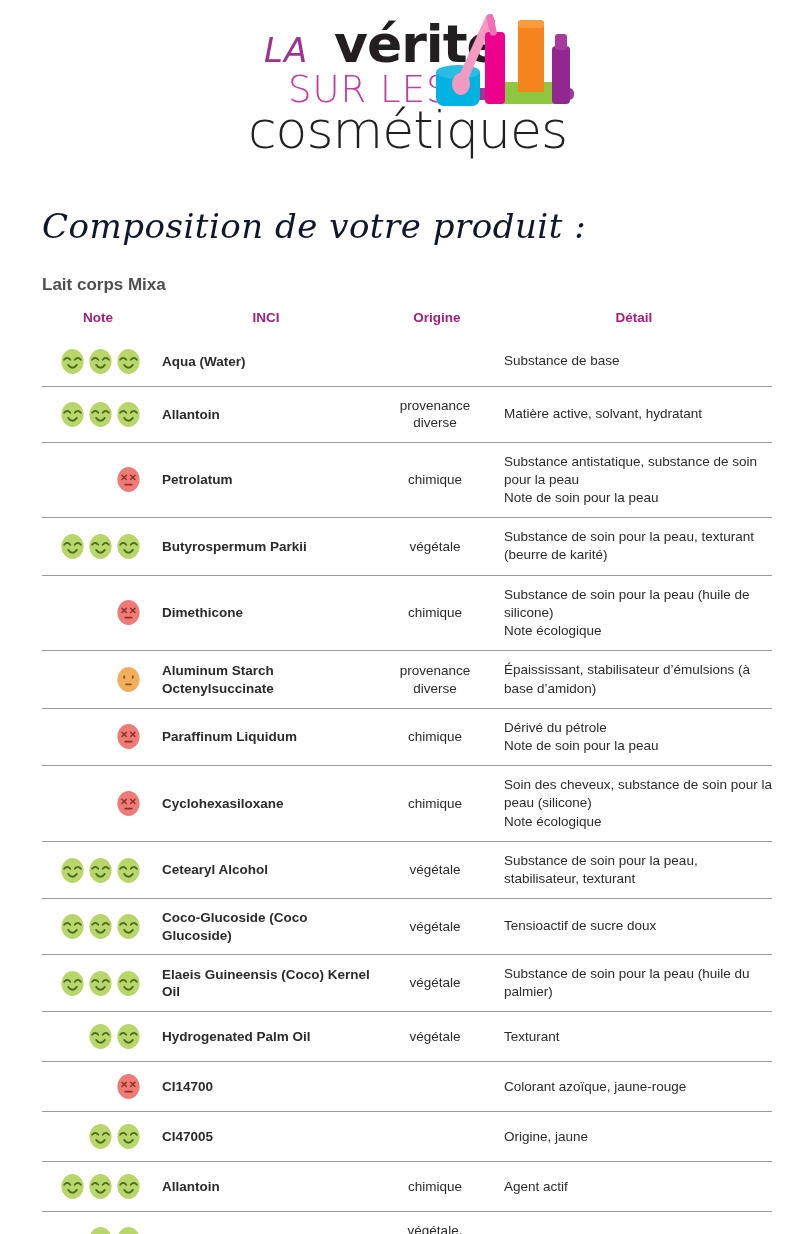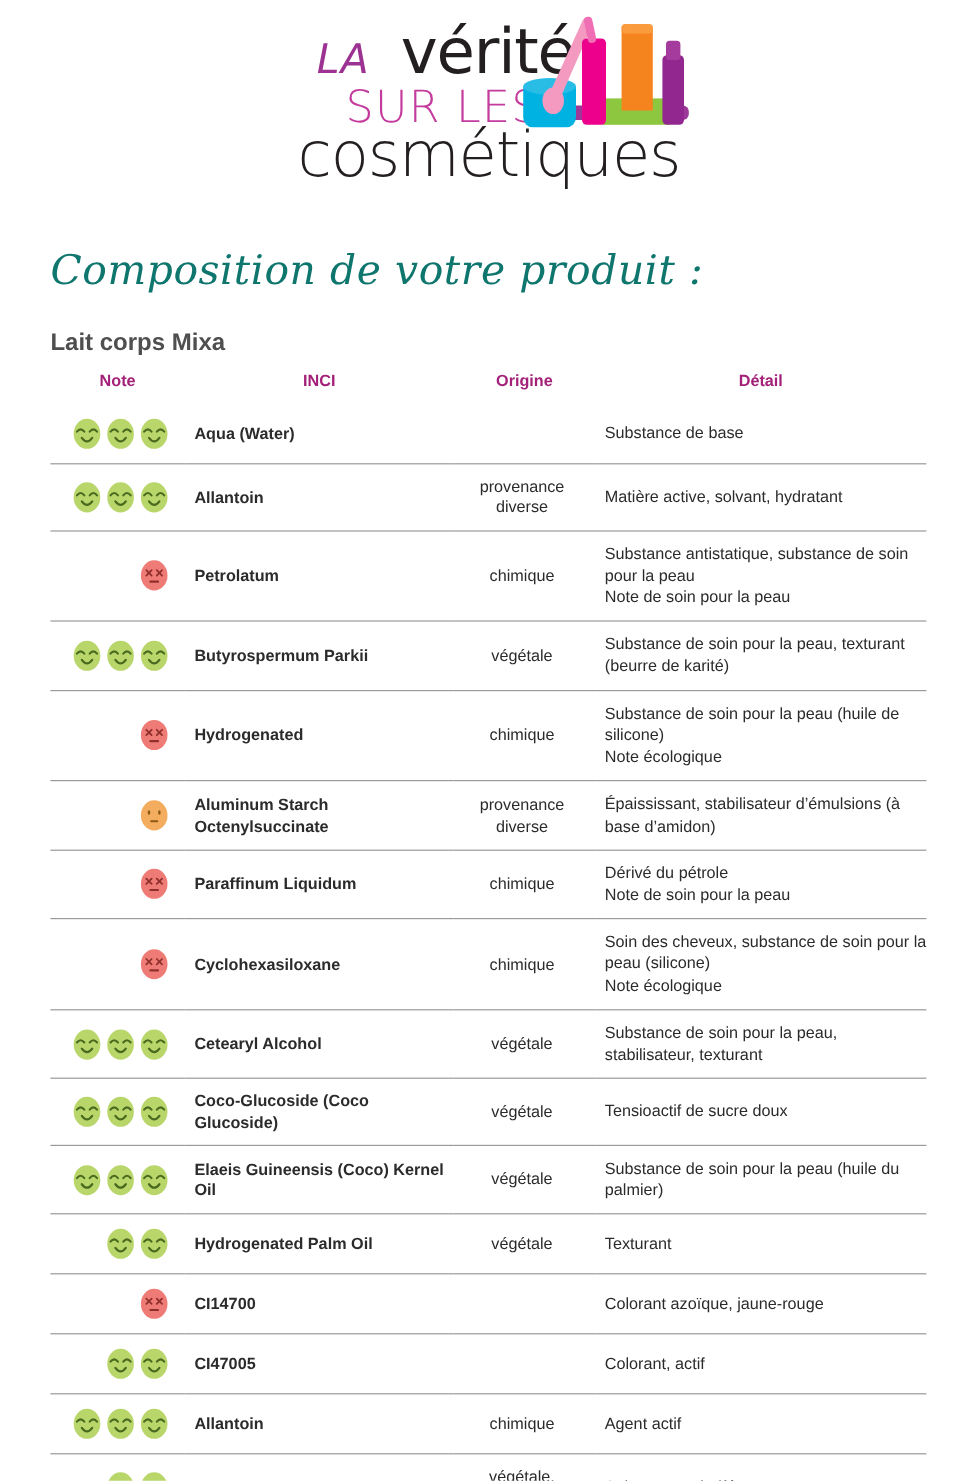--- a/index.html
+++ b/index.html
@@ -47,21 +47,21 @@
     font-weight: 300;
     font-style: italic;
   }
   .lg-verite {
     position: absolute;
     left: 86px;
     top: 6px;
     font-size: 52px;
     color: #231f20;
     font-family: "DejaVu Sans", sans-serif;
-    font-weight: 400;
+    font-weight: 700;
     letter-spacing: -1px;
     text-align: center;
   }
   .lg-surles {
     position: absolute;
     left: 40px;
     top: 60px;
     font-size: 37px;
     letter-spacing: 1px;
     color: #c43b9e;
@@ -87,29 +87,29 @@
   }
 
   
   .title-script {
     position: absolute;
     left: 42px;
     top: 206px;
     font-family: "DejaVu Serif", serif;
     font-style: italic;
     font-size: 34px;
-    color: #0f766e;
+    color: #0f172a;
     letter-spacing: 0.5px;
     white-space: nowrap;
   }
   .product-name {
     position: absolute;
     left: 42px;
     top: 275px;
-    font-size: 20px;
+    font-size: 17px;
     font-weight: bold;
     color: #4f4f4f;
     white-space: nowrap;
   }
 
   
   .comp-table {
     position: absolute;
     left: 42px;
     top: 310px;
@@ -312,21 +312,21 @@
             <g>
               <line x1="7.2" y1="10.5" x2="11.8" y2="15.100000000000001" stroke="#8f2f2b" stroke-width="1.5" stroke-linecap="round"></line>
               <line x1="7.2" y1="15.100000000000001" x2="11.8" y2="10.5" stroke="#8f2f2b" stroke-width="1.5" stroke-linecap="round"></line>
             </g>
             <g>
               <line x1="16.2" y1="10.5" x2="20.8" y2="15.100000000000001" stroke="#8f2f2b" stroke-width="1.5" stroke-linecap="round"></line>
               <line x1="16.2" y1="15.100000000000001" x2="20.8" y2="10.5" stroke="#8f2f2b" stroke-width="1.5" stroke-linecap="round"></line>
             </g>
             <rect x="9.8" y="19.4" width="8.4" height="1.9" rx="0.9" fill="#8f2f2b"></rect>
           </svg></td>
-        <td class="cell-inci">Hydrogenated</td>
+        <td class="cell-inci">Dimethicone</td>
         <td class="cell-origine">chimique</td>
         <td class="cell-detail">Substance de soin pour la peau (huile de silicone)<br>Note écologique</td>
       </tr>
       <tr>
         <td class="cell-note"><svg viewBox="0 0 28 30" class="face">
             <ellipse cx="14" cy="15" rx="11.5" ry="13" fill="#f4ad5e"></ellipse>
             <ellipse cx="9.5" cy="12.5" rx="1.1" ry="1.9" fill="#8a5a14"></ellipse>
             <ellipse cx="18.5" cy="12.5" rx="1.1" ry="1.9" fill="#8a5a14"></ellipse>
             <rect x="10.5" y="19.2" width="7" height="1.7" rx="0.8" fill="#8a5a14"></rect>
           </svg></td>
@@ -471,21 +471,21 @@
             <path d="M16.3 13.2 Q19.5 9.2 22.7 13.2" stroke="#4a6a1f" stroke-width="1.8" fill="none" stroke-linecap="round"></path>
             <path d="M9.5 18.5 Q14 24.5 18.5 18.5" stroke="#4a6a1f" stroke-width="1.9" fill="none" stroke-linecap="round"></path>
           </svg><svg viewBox="0 0 28 30" class="face">
             <ellipse cx="14" cy="15" rx="11.5" ry="13" fill="#b9d66b"></ellipse>
             <path d="M5.3 13.2 Q8.5 9.2 11.7 13.2" stroke="#4a6a1f" stroke-width="1.8" fill="none" stroke-linecap="round"></path>
             <path d="M16.3 13.2 Q19.5 9.2 22.7 13.2" stroke="#4a6a1f" stroke-width="1.8" fill="none" stroke-linecap="round"></path>
             <path d="M9.5 18.5 Q14 24.5 18.5 18.5" stroke="#4a6a1f" stroke-width="1.9" fill="none" stroke-linecap="round"></path>
           </svg></td>
         <td class="cell-inci">CI47005</td>
         <td class="cell-origine"></td>
-        <td class="cell-detail">Colorant, actif</td>
+        <td class="cell-detail">Origine, jaune</td>
       </tr>
       <tr>
         <td class="cell-note"><svg viewBox="0 0 28 30" class="face">
             <ellipse cx="14" cy="15" rx="11.5" ry="13" fill="#b9d66b"></ellipse>
             <path d="M5.3 13.2 Q8.5 9.2 11.7 13.2" stroke="#4a6a1f" stroke-width="1.8" fill="none" stroke-linecap="round"></path>
             <path d="M16.3 13.2 Q19.5 9.2 22.7 13.2" stroke="#4a6a1f" stroke-width="1.8" fill="none" stroke-linecap="round"></path>
             <path d="M9.5 18.5 Q14 24.5 18.5 18.5" stroke="#4a6a1f" stroke-width="1.9" fill="none" stroke-linecap="round"></path>
           </svg><svg viewBox="0 0 28 30" class="face">
             <ellipse cx="14" cy="15" rx="11.5" ry="13" fill="#b9d66b"></ellipse>
             <path d="M5.3 13.2 Q8.5 9.2 11.7 13.2" stroke="#4a6a1f" stroke-width="1.8" fill="none" stroke-linecap="round"></path>

